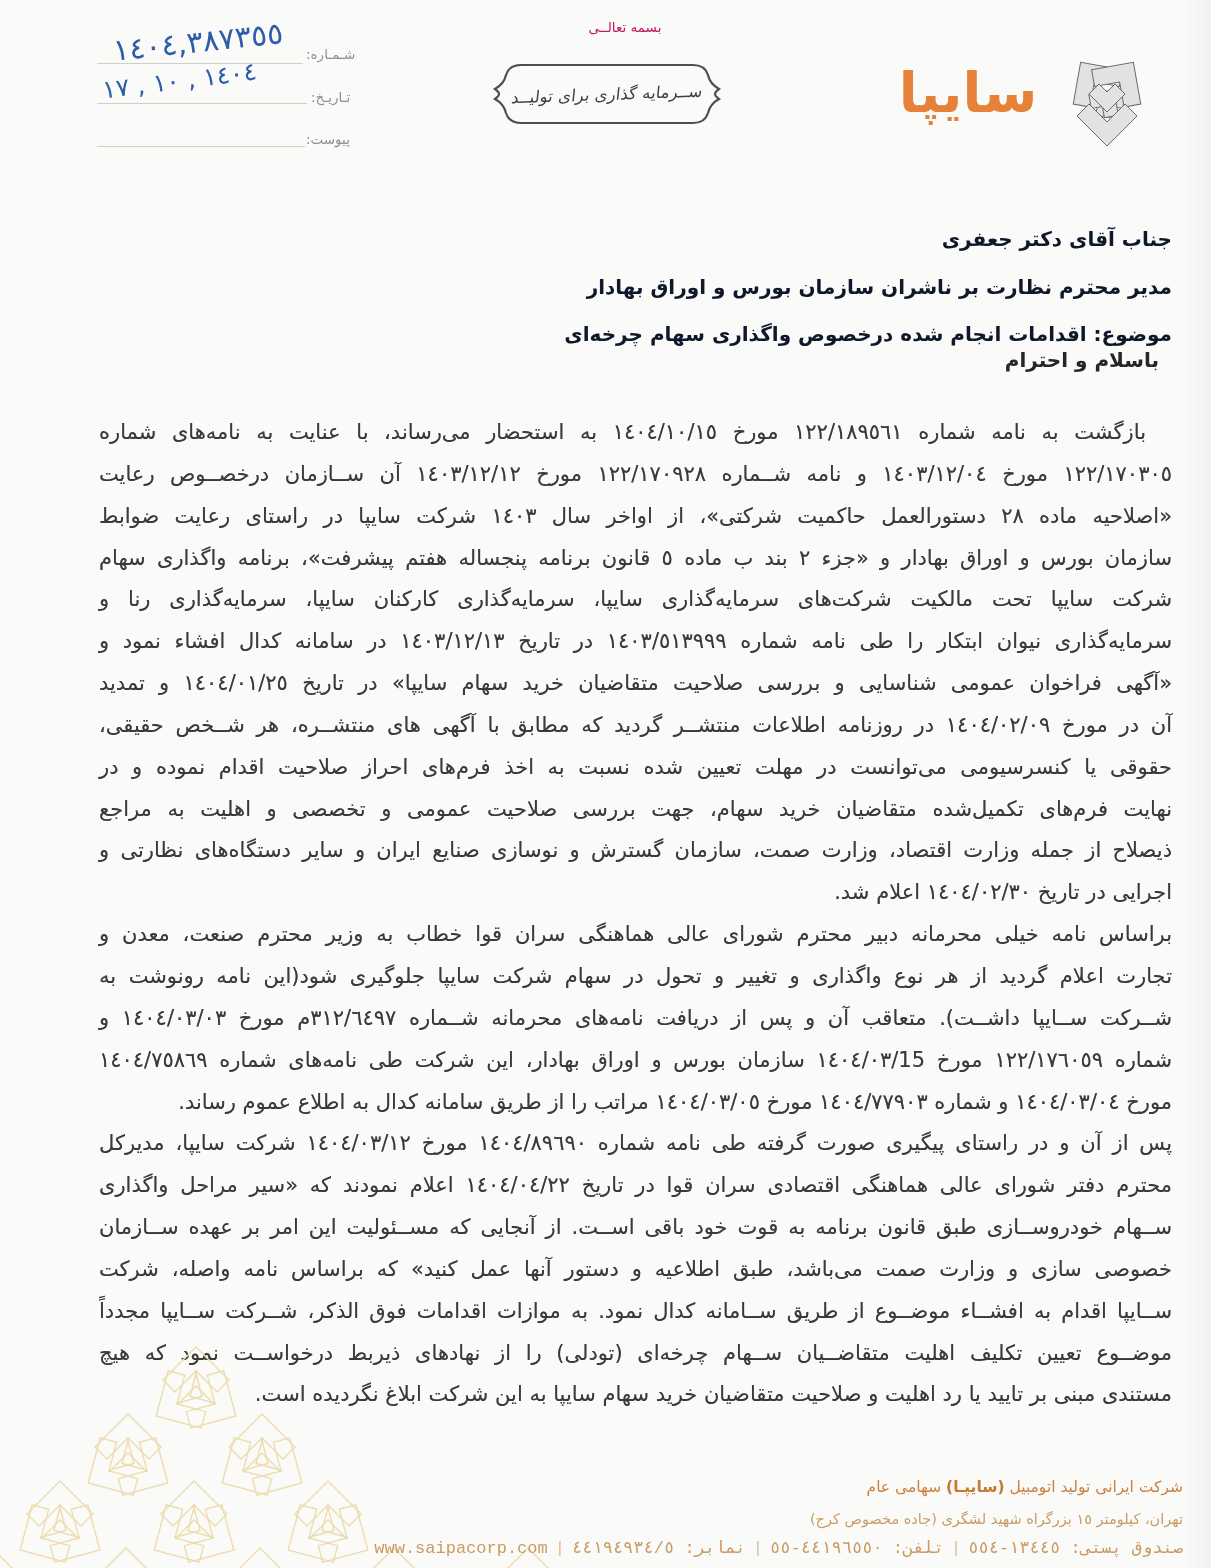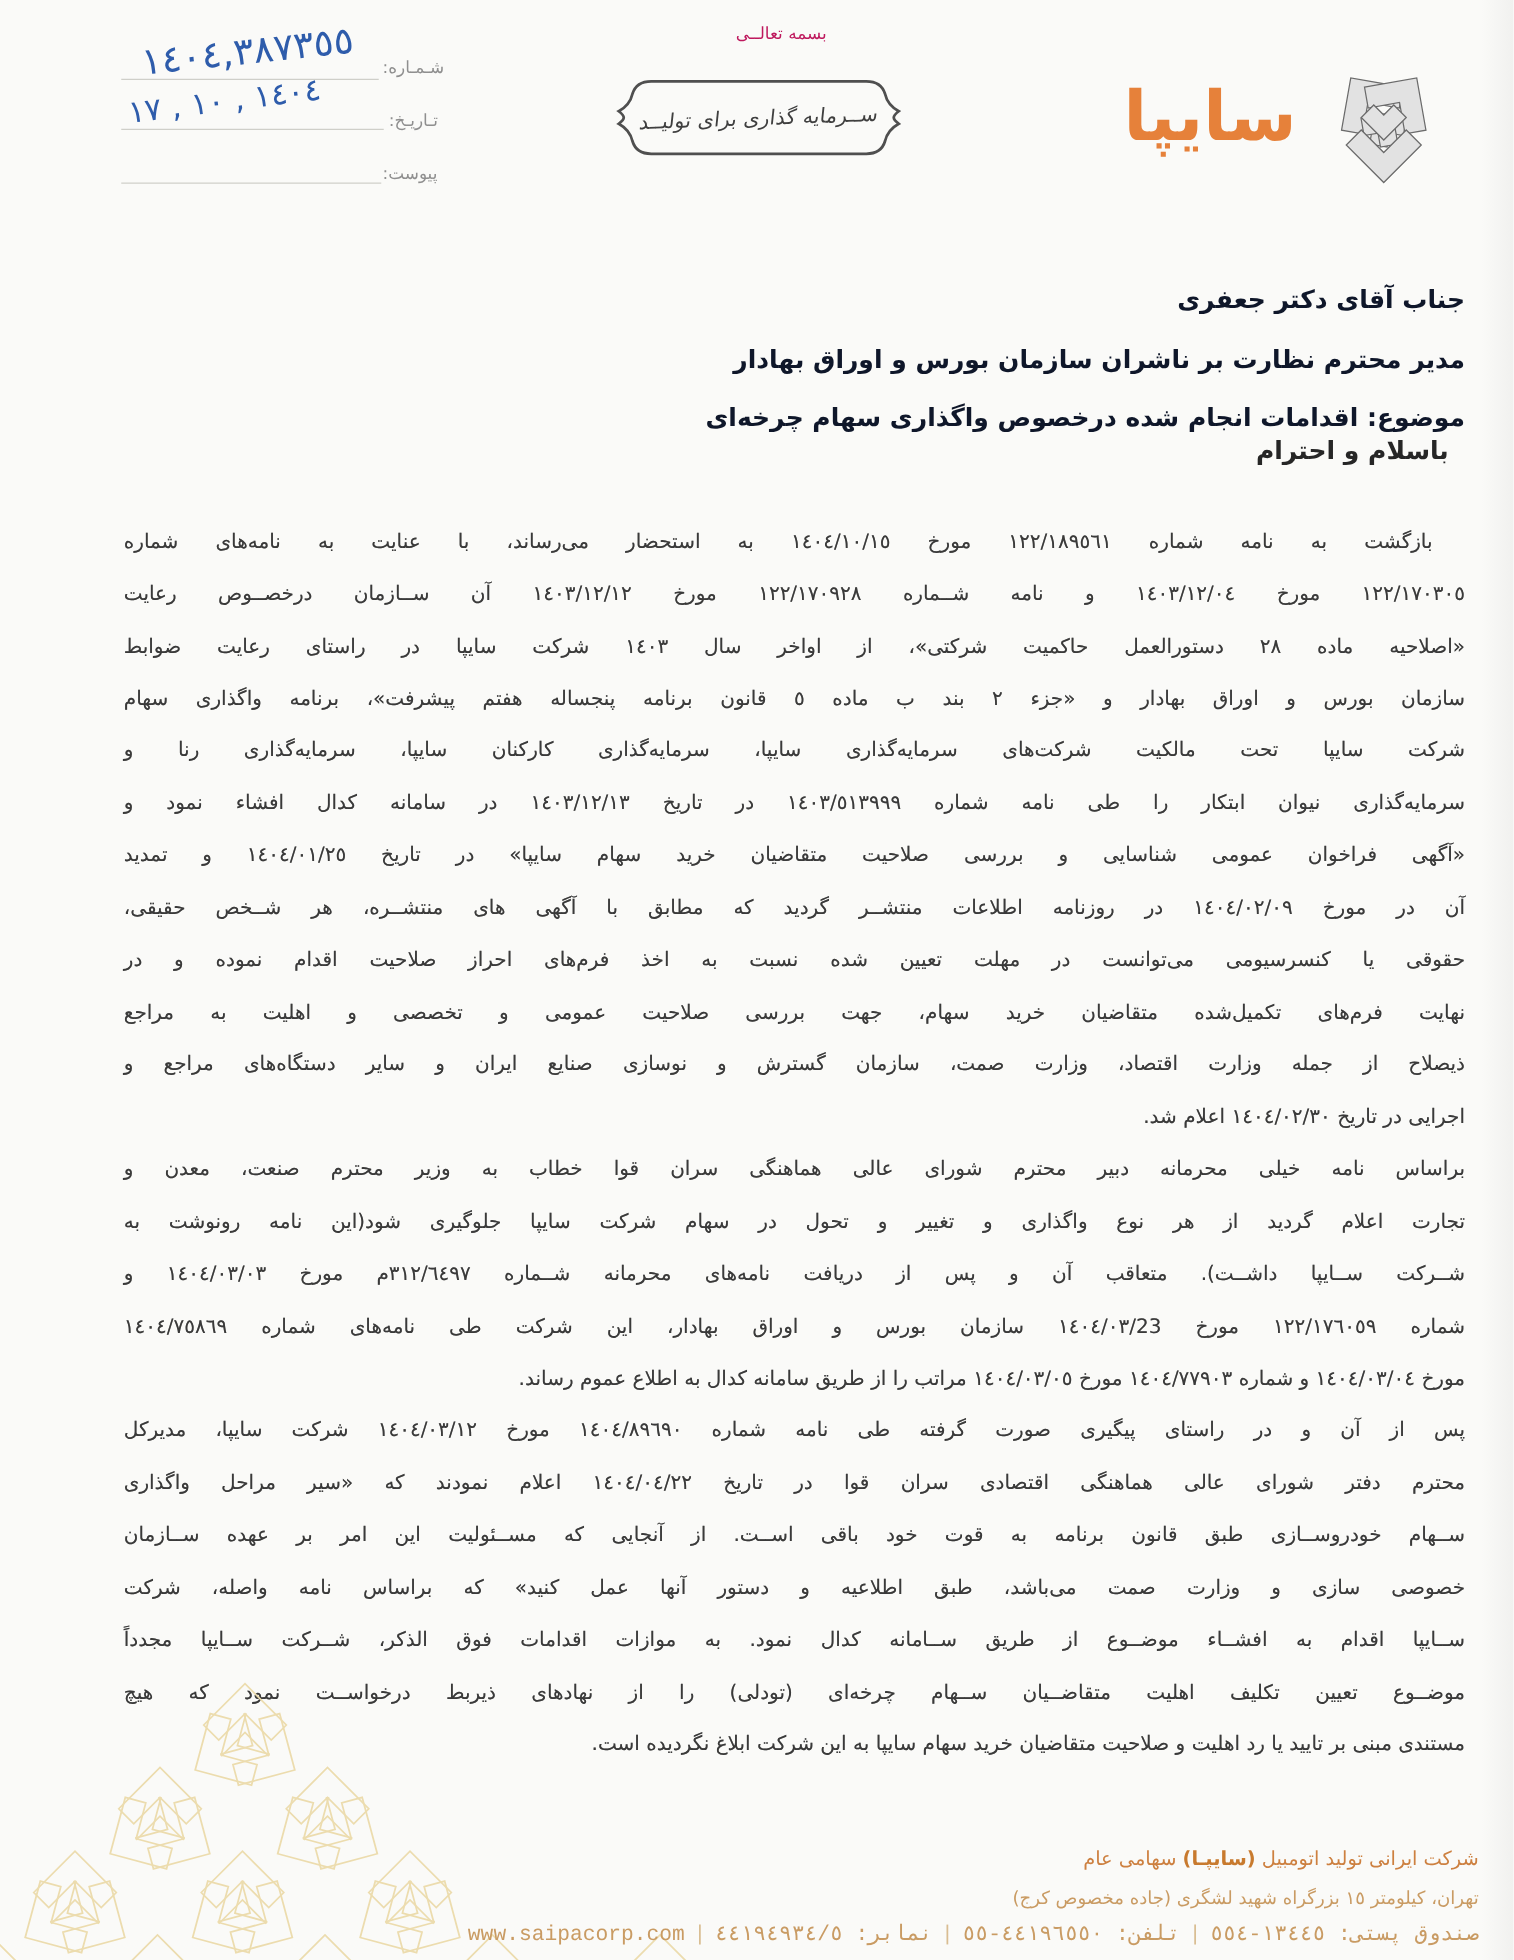--- a/index.html
+++ b/index.html
@@ -32,21 +32,21 @@
   .emblem{position:absolute;left:1050px;top:48px;width:114px;height:102px;}
   .wordmark{position:absolute;left:893px;top:66px;width:150px;text-align:center;
     font-size:55px;font-weight:bold;color:#e6813a;line-height:1;}
   
   .addressee{position:absolute;right:39px;top:216px;text-align:right;}
   .ad-line{font-size:20px;font-weight:bold;color:#0f172a;line-height:47.5px;white-space:nowrap;}
   .greeting{position:absolute;right:52px;top:348px;font-size:20px;font-weight:bold;color:#262626;}
   
   .body{
     position:absolute;left:99px;top:412px;width:1073px;
-    font-size:16px;color:#3a3a3a;text-shadow:0 0 .5px rgba(58,58,58,.5);
+    font-size:21px;color:#3a3a3a;text-shadow:0 0 .5px rgba(58,58,58,.5);
   }
   .para{margin:0;}
   .bline{line-height:41.85px;text-align:justify;text-align-last:justify;}
   .bline.lastline{text-align-last:right;}
   .bline.firstline{text-indent:26px;}
   
   .f1{position:absolute;right:28px;top:1478px;font-size:15.5px;color:#cd8040;white-space:nowrap;}
   .f1 .fb{font-weight:bold;color:#c87a2e;}
   .f2{position:absolute;right:28px;top:1511px;font-size:14.5px;color:#c99b63;white-space:nowrap;}
   .f3{position:absolute;right:28px;top:1537px;font-size:17px;color:#c99b63;white-space:nowrap;font-family:Liberation Mono, monospace;}
@@ -114,28 +114,28 @@
         <div class="bline firstline">بازگشت به نامه شماره ١٢٢/١٨٩٥٦١ مورخ ١٤٠٤/١٠/١٥ به استحضار می‌رساند، با عنایت به نامه‌های شماره</div>
         <div class="bline">١٢٢/١٧٠٣٠٥ مورخ ١٤٠٣/١٢/٠٤ و نامه شــماره ١٢٢/١٧٠٩٢٨ مورخ ١٤٠٣/١٢/١٢ آن ســازمان درخصــوص رعایت</div>
         <div class="bline">«اصلاحیه ماده ٢٨ دستورالعمل حاکمیت شرکتی»، از اواخر سال ١٤٠٣ شرکت سایپا در راستای رعایت ضوابط</div>
         <div class="bline">سازمان بورس و اوراق بهادار و «جزء ٢ بند ب ماده ٥ قانون برنامه پنجساله هفتم پیشرفت»، برنامه واگذاری سهام</div>
         <div class="bline">شرکت سایپا تحت مالکیت شرکت‌های سرمایه‌گذاری سایپا، سرمایه‌گذاری کارکنان سایپا، سرمایه‌گذاری رنا و</div>
         <div class="bline">سرمایه‌گذاری نیوان ابتکار را طی نامه شماره ١٤٠٣/٥١٣٩٩٩ در تاریخ ١٤٠٣/١٢/١٣ در سامانه کدال افشاء نمود و</div>
         <div class="bline">«آگهی فراخوان عمومی شناسایی و بررسی صلاحیت متقاضیان خرید سهام سایپا» در تاریخ ١٤٠٤/٠١/٢٥ و تمدید</div>
         <div class="bline">آن در مورخ ١٤٠٤/٠٢/٠٩ در روزنامه اطلاعات منتشــر گردید که مطابق با آگهی های منتشــره، هر شــخص حقیقی،</div>
         <div class="bline">حقوقی یا کنسرسیومی می‌توانست در مهلت تعیین شده نسبت به اخذ فرم‌های احراز صلاحیت اقدام نموده و در</div>
         <div class="bline">نهایت فرم‌های تکمیل‌شده متقاضیان خرید سهام، جهت بررسی صلاحیت عمومی و تخصصی و اهلیت به مراجع</div>
-        <div class="bline">ذیصلاح از جمله وزارت اقتصاد، وزارت صمت، سازمان گسترش و نوسازی صنایع ایران و سایر دستگاه‌های مراجع و</div>
+        <div class="bline">ذیصلاح از جمله وزارت اقتصاد، وزارت صمت، سازمان گسترش و نوسازی صنایع ایران و سایر دستگاه‌های نظارتی و</div>
         <div class="bline lastline">اجرایی در تاریخ ١٤٠٤/٠٢/٣٠ اعلام شد.</div>
       </div>
       <div class="para">
         <div class="bline">براساس نامه خیلی محرمانه دبیر محترم شورای عالی هماهنگی سران قوا خطاب به وزیر محترم صنعت، معدن و</div>
         <div class="bline">تجارت اعلام گردید از هر نوع واگذاری و تغییر و تحول در سهام شرکت سایپا جلوگیری شود(این نامه رونوشت به</div>
         <div class="bline">شــرکت ســایپا داشــت). متعاقب آن و پس از دریافت نامه‌های محرمانه شــماره ٣١٢/٦٤٩٧م مورخ ١٤٠٤/٠٣/٠٣ و</div>
-        <div class="bline">شماره ١٢٢/١٧٦٠٥٩ مورخ ١٤٠٤/٠٣/23 سازمان بورس و اوراق بهادار، این شرکت طی نامه‌های شماره ١٤٠٤/٧٥٨٦٩</div>
+        <div class="bline">شماره ١٢٢/١٧٦٠٥٩ مورخ ١٤٠٤/٠٣/15 سازمان بورس و اوراق بهادار، این شرکت طی نامه‌های شماره ١٤٠٤/٧٥٨٦٩</div>
         <div class="bline lastline">مورخ ١٤٠٤/٠٣/٠٤ و شماره ١٤٠٤/٧٧٩٠٣ مورخ ١٤٠٤/٠٣/٠٥ مراتب را از طریق سامانه کدال به اطلاع عموم رساند.</div>
       </div>
       <div class="para">
         <div class="bline">پس از آن و در راستای پیگیری صورت گرفته طی نامه شماره ١٤٠٤/٨٩٦٩٠ مورخ ١٤٠٤/٠٣/١٢ شرکت سایپا، مدیرکل</div>
         <div class="bline">محترم دفتر شورای عالی هماهنگی اقتصادی سران قوا در تاریخ ١٤٠٤/٠٤/٢٢ اعلام نمودند که «سیر مراحل واگذاری</div>
         <div class="bline">ســهام خودروســازی طبق قانون برنامه به قوت خود باقی اســت. از آنجایی که مســئولیت این امر بر عهده ســازمان</div>
         <div class="bline">خصوصی سازی و وزارت صمت می‌باشد، طبق اطلاعیه و دستور آنها عمل کنید» که براساس نامه واصله، شرکت</div>
         <div class="bline">ســایپا اقدام به افشــاء موضــوع از طریق ســامانه کدال نمود. به موازات اقدامات فوق الذکر، شــرکت ســایپا مجدداً</div>
         <div class="bline">موضــوع تعیین تکلیف اهلیت متقاضــیان ســهام چرخه‌ای (تودلی) را از نهادهای ذیربط درخواســت نمود که هیچ</div>
         <div class="bline lastline">مستندی مبنی بر تایید یا رد اهلیت و صلاحیت متقاضیان خرید سهام سایپا به این شرکت ابلاغ نگردیده است.</div>

